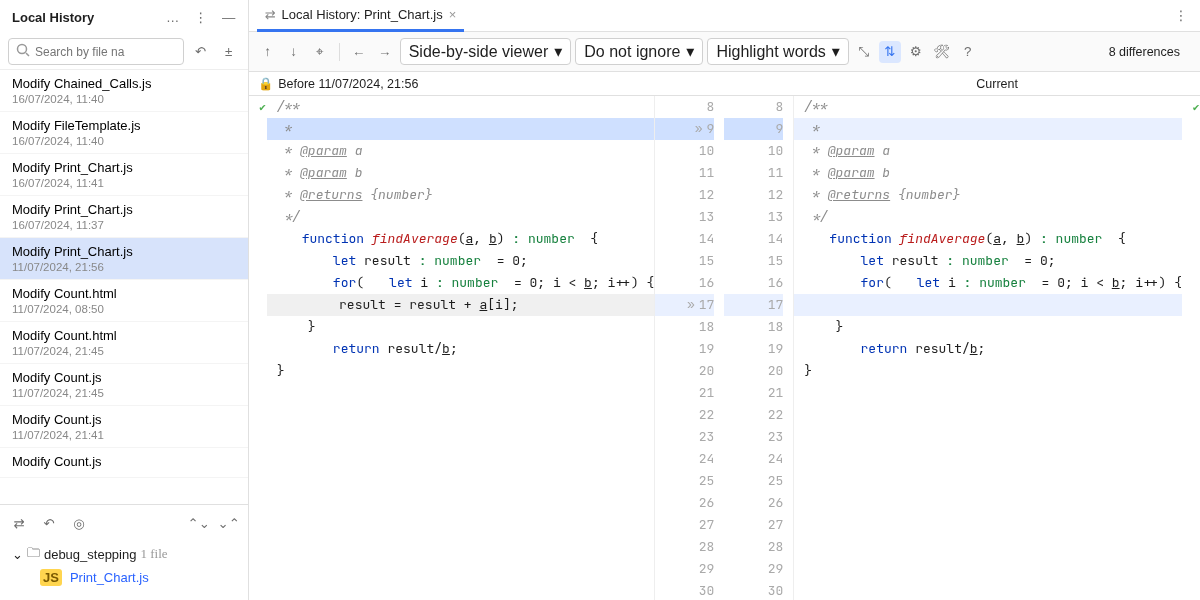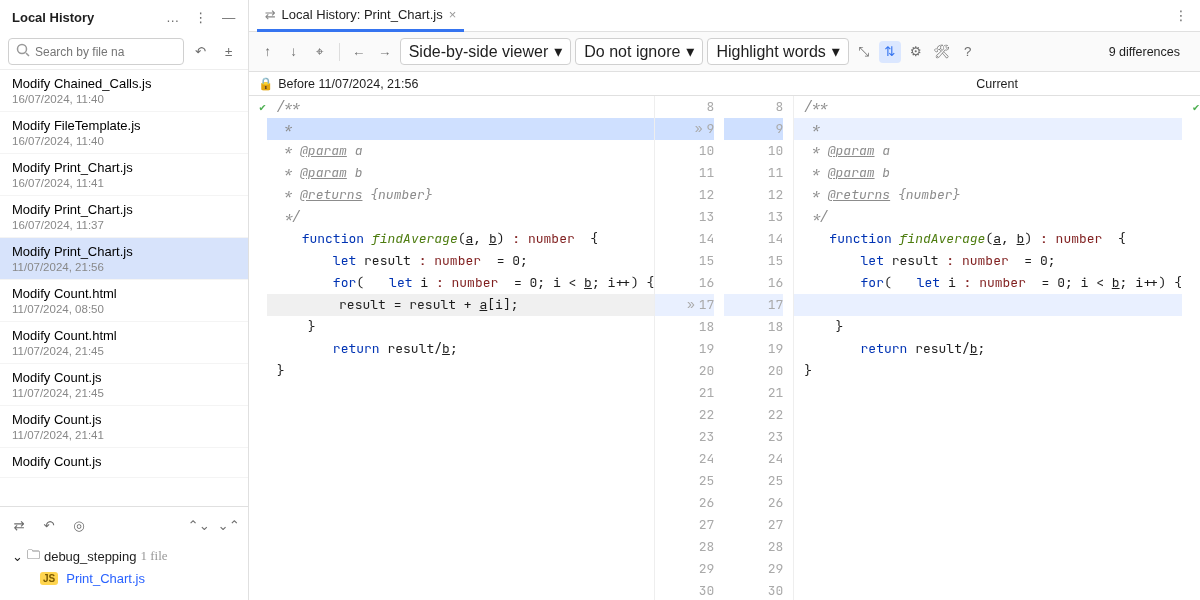--- a/index.html
+++ b/index.html
@@ -15,21 +15,21 @@
 .hist { flex:1; overflow-y:auto; border-top:1px solid #eee; }
 .hist-item { padding:6px 12px; border-bottom:1px solid #f4f4f4; cursor:pointer; }
 .hist-item.sel { background:#d7e3fb; }
 .hist-item .t1 { font-size:13px; color:#000; }
 .hist-item .t2 { font-size:11.5px; color:#888; margin-top:2px; }
 .sb-ftr { border-top:1px solid #e0e0e0; padding:6px 8px; }
 .sb-ftr-row { display:flex; gap:8px; color:#6e6e6e; align-items:center; height:24px; }
 .tree { padding:6px 4px; }
 .tree-row { display:flex; align-items:center; gap:4px; padding:2px 0; }
 .tree-file { padding-left:28px; color:#2962ff; }
-.fbadge { background:#ffd54f; color:#7a5900; font-size:10px; font-weight:700; padding:1px 3px; border-radius:3px; margin-right:4px; }
+.fbadge { background:#ffd54f; color:#7a5900; font-size:13px; font-weight:700; padding:1px 3px; border-radius:3px; margin-right:4px; }
 .count { color:#999;font-family:Liberation Serif, serif; }
 .main { flex:1; display:flex; flex-direction:column; }
 .tabrow { display:flex; align-items:center; border-bottom:1px solid #e0e0e0; height:32px; padding:0 8px; }
 .tab { display:flex; align-items:center; gap:6px; padding:4px 8px; border-bottom:3px solid #3574f0; height:32px;}
 .tab-x { color:#999; cursor:pointer; }
 .toolbar { display:flex; align-items:center; gap:4px; padding:6px 8px; border-bottom:1px solid #e0e0e0; background:#fafafa; }
 .vsep { width:1px; height:18px; background:#ddd; margin:0 4px;}
 .dd { display:flex; align-items:center; border:1px solid #d0d0d0; border-radius:4px; padding:3px 8px; gap:6px; background:#fff; cursor:pointer; font-size:16px; }
 .diffcount { margin-left:auto; padding-right:12px; font-size:12.5px; }
 .pane-hdrs { display:flex; border-bottom:1px solid #e0e0e0; font-size:12.5px; }
@@ -39,23 +39,23 @@
 .diff { flex:1; display:flex; font-family:"JetBrains Mono",Menlo,Consolas,monospace; font-size:13px; overflow:hidden; }
 .pane { flex:1; overflow:hidden; }
 .gutters { width:140px; display:flex; border-left:1px solid #eee; border-right:1px solid #eee;}
 .gut { width:70px; text-align:right; color:#aaa; padding-right:10px; }
 .line { height:22px; line-height:22px; white-space:pre; padding-left:10px; }
 .gut .line { padding-left:0; }
 .hl-blue { background:#cfe0ff; }
 .hl-blue-lt { background:#e9f0ff; }
 .hl-gray { background:#f0f0f0; }
 .kw { color:#0033b3;margin-left:25px; }
-.fn { color:#4d7c0f; font-style:italic; }
+.fn { color:#b91c1c; font-style:italic; }
 .com { color:#8c8c8c; font-style:italic; }
-.type { color:#7f1d1d; font-style:normal;}
+.type { color:#15803d; font-style:normal;}
 .doctag { color:#8c8c8c; font-style:italic; text-decoration:underline; }
 .var-u { text-decoration:underline; }
 .chev { color:#aaa; padding-right:4px; }
 .check { color:#4caf50; font-size:11px; position:relative; }
 .icon-btn.active { background:#dbe7ff; color:#3574f0; }
 svg { width:16px; height:16px; }
 </style>
 </head>
 <body>
 
@@ -174,21 +174,21 @@
       </div>
       <div class="dd">
         <span>Highlight words</span>
         <span>▾</span>
       </div>
       <button class="icon-btn">⤡</button>
       <button class="icon-btn active">⇅</button>
       <button class="icon-btn">⚙</button>
       <button class="icon-btn">🛠</button>
       <button class="icon-btn">?</button>
-      <span class="diffcount">9 differences</span>
+      <span class="diffcount">8 differences</span>
     </div>
 
     <div class="pane-hdrs">
       <div class="ph">
         <span>🔒</span>
         <span>Before 11/07/2024, 21:56</span>
       </div>
       <div class="gut-spacer"></div>
       <div class="ph right">
         <span>Current</span>

